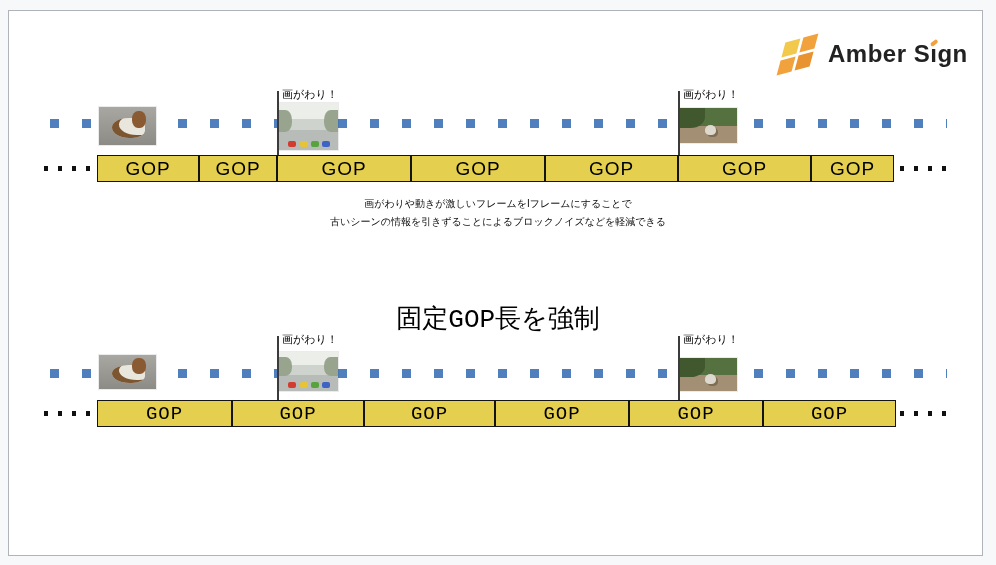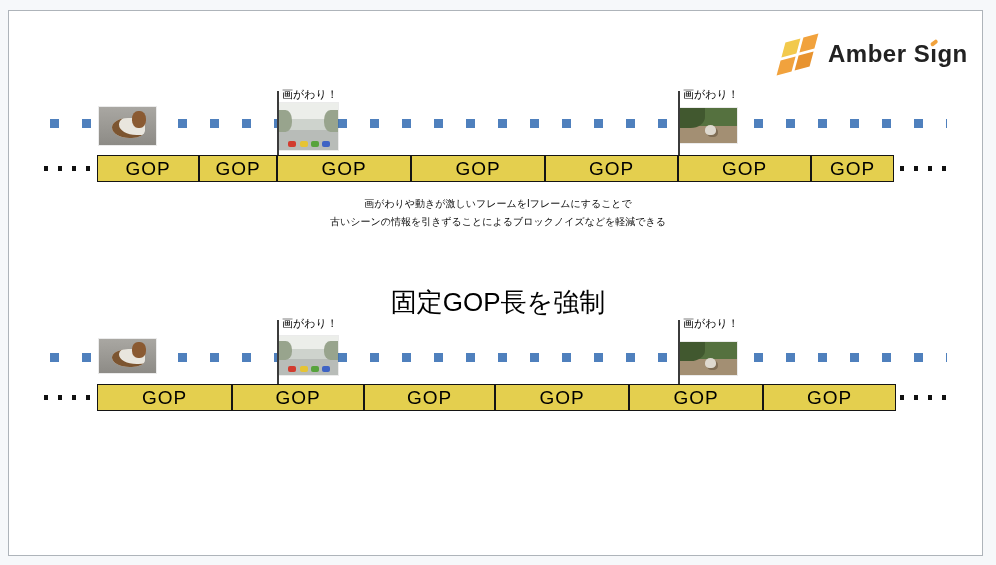--- a/index.html
+++ b/index.html
@@ -27,21 +27,21 @@
   .logo-mark .c4{background:var(--lg-od,#e8932f);}
   .logo-text{font-size:24px;font-weight:bold;color:#222;letter-spacing:.5px;white-space:nowrap;}
   .logo-i{position:relative;display:inline-block;}
   .logo-i .tittle{
     position:absolute;left:0px;top:1px;width:8px;height:3.5px;border-radius:2px;
     background:var(--lg-o,#f1a23d);transform:rotate(-38deg);
   }
   
   .sec{position:absolute;left:0;width:996px;height:232px;}
   #sec0{top:50px;}
-  #sec1{top:279px;}
+  #sec1{top:295px;font-family:Liberation Mono, monospace;}
   .title{
     position:absolute;left:0;top:6px;width:100%;margin:0;text-align:center;
     font-size:26px;font-weight:400;color:#000;
   }
   .strip{
     position:absolute;left:50px;width:897px;height:9px;
     background:repeating-linear-gradient(to right,var(--fm,#4f80bd) 0 9px,transparent 9px 32px);
   }
   #sec0 .strip{top:69px;}
   #sec1 .strip{top:74px;}

